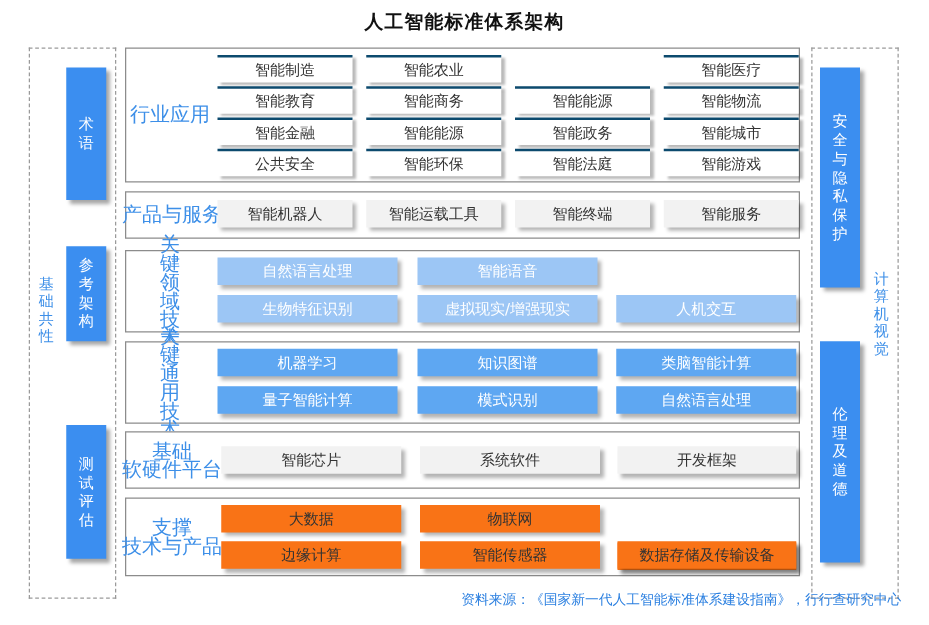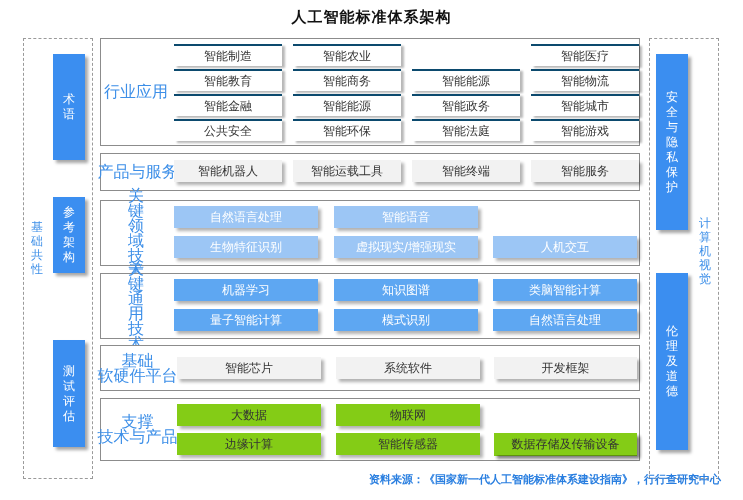--- a/index.html
+++ b/index.html
@@ -19,23 +19,23 @@
   .blue-bar span { color: #fff; font-size: 12px; line-height: 15px; width: 13px; text-align: center; word-break: break-all; }
 
   .section { position: absolute; left: 100px; width: 540px; border: 1.5px solid #8c8c8c; background: #fff; }
   .sec-label { position: absolute; left: 0; color: #3d8fe8; font-size: 16px; line-height: 15px; text-align: center; display: flex; align-items: center; justify-content: center; }
 
   .cell { position: absolute; height: 22px; display: flex; align-items: center; justify-content: center; font-size: 12px; }
   .cell.white { background: #fff; color: #333; border-top: 2px solid #0c4a6e; box-shadow: 3px 2px 2px rgba(0,0,0,0.28); }
   .cell.gray1 { background: #f2f2f2; color: #333; box-shadow: 3px 3px 3px rgba(0,0,0,0.3); }
   .cell.lightblue { background: #9cc6f5; color: #fff; box-shadow: 3px 3px 3px rgba(0,0,0,0.3); }
   .cell.midblue { background: #5ea7f2; color: #fff; box-shadow: 3px 3px 3px rgba(0,0,0,0.3); }
-  .cell.gray2 { background: #84cc16; color: #333; box-shadow: 3px 3px 3px rgba(0,0,0,0.3); }
+  .cell.gray2 { background: #f97316; color: #333; box-shadow: 3px 3px 3px rgba(0,0,0,0.3); }
 
-  .footer { position: absolute; top: 472px; right: 22px; font-size: 11px; font-weight: bold; color: #2a7fe0; }
+  .footer { position: absolute; top: 472px; right: 22px; font-size: 11px; font-weight: normal; color: #2a7fe0; }
 </style>
 </head>
 <body>
 
 <div class="title">人工智能标准体系架构</div>
 
 <div class="side-panel left-panel"></div>
 <div class="side-label" style="left:30px; top:220px;">基础共性</div>
 <div class="blue-bar" style="left:53px; top:54px; height:106px;">
   <span>术语</span>

